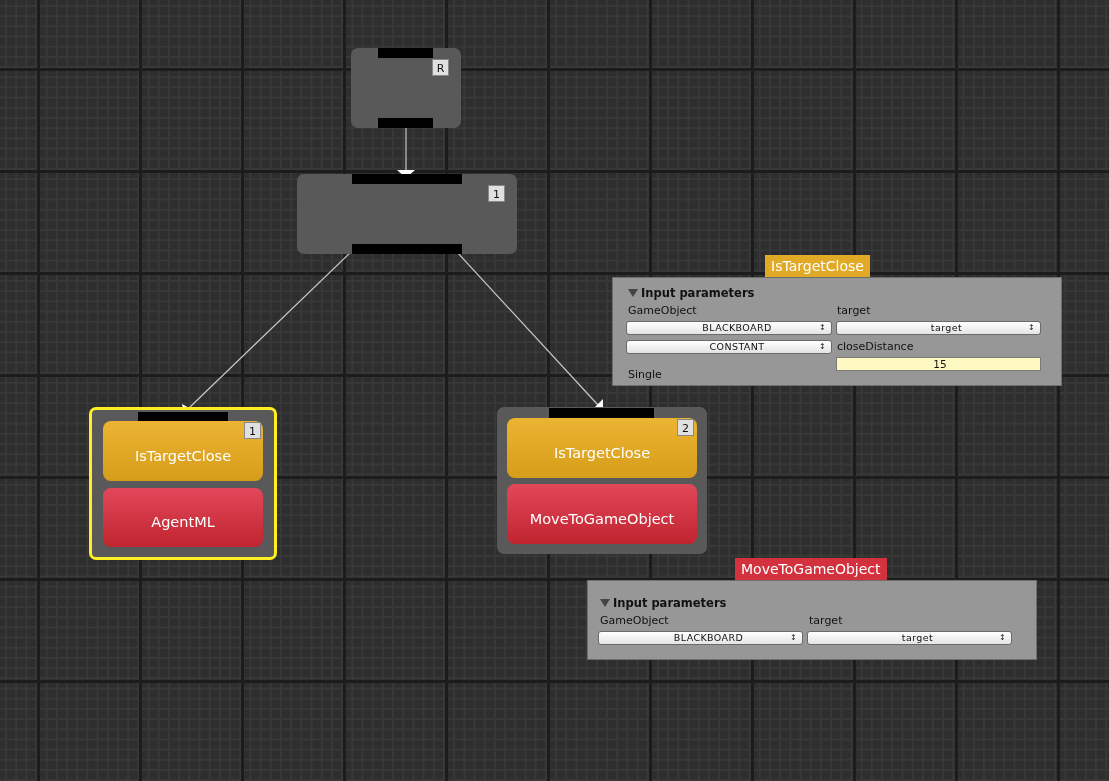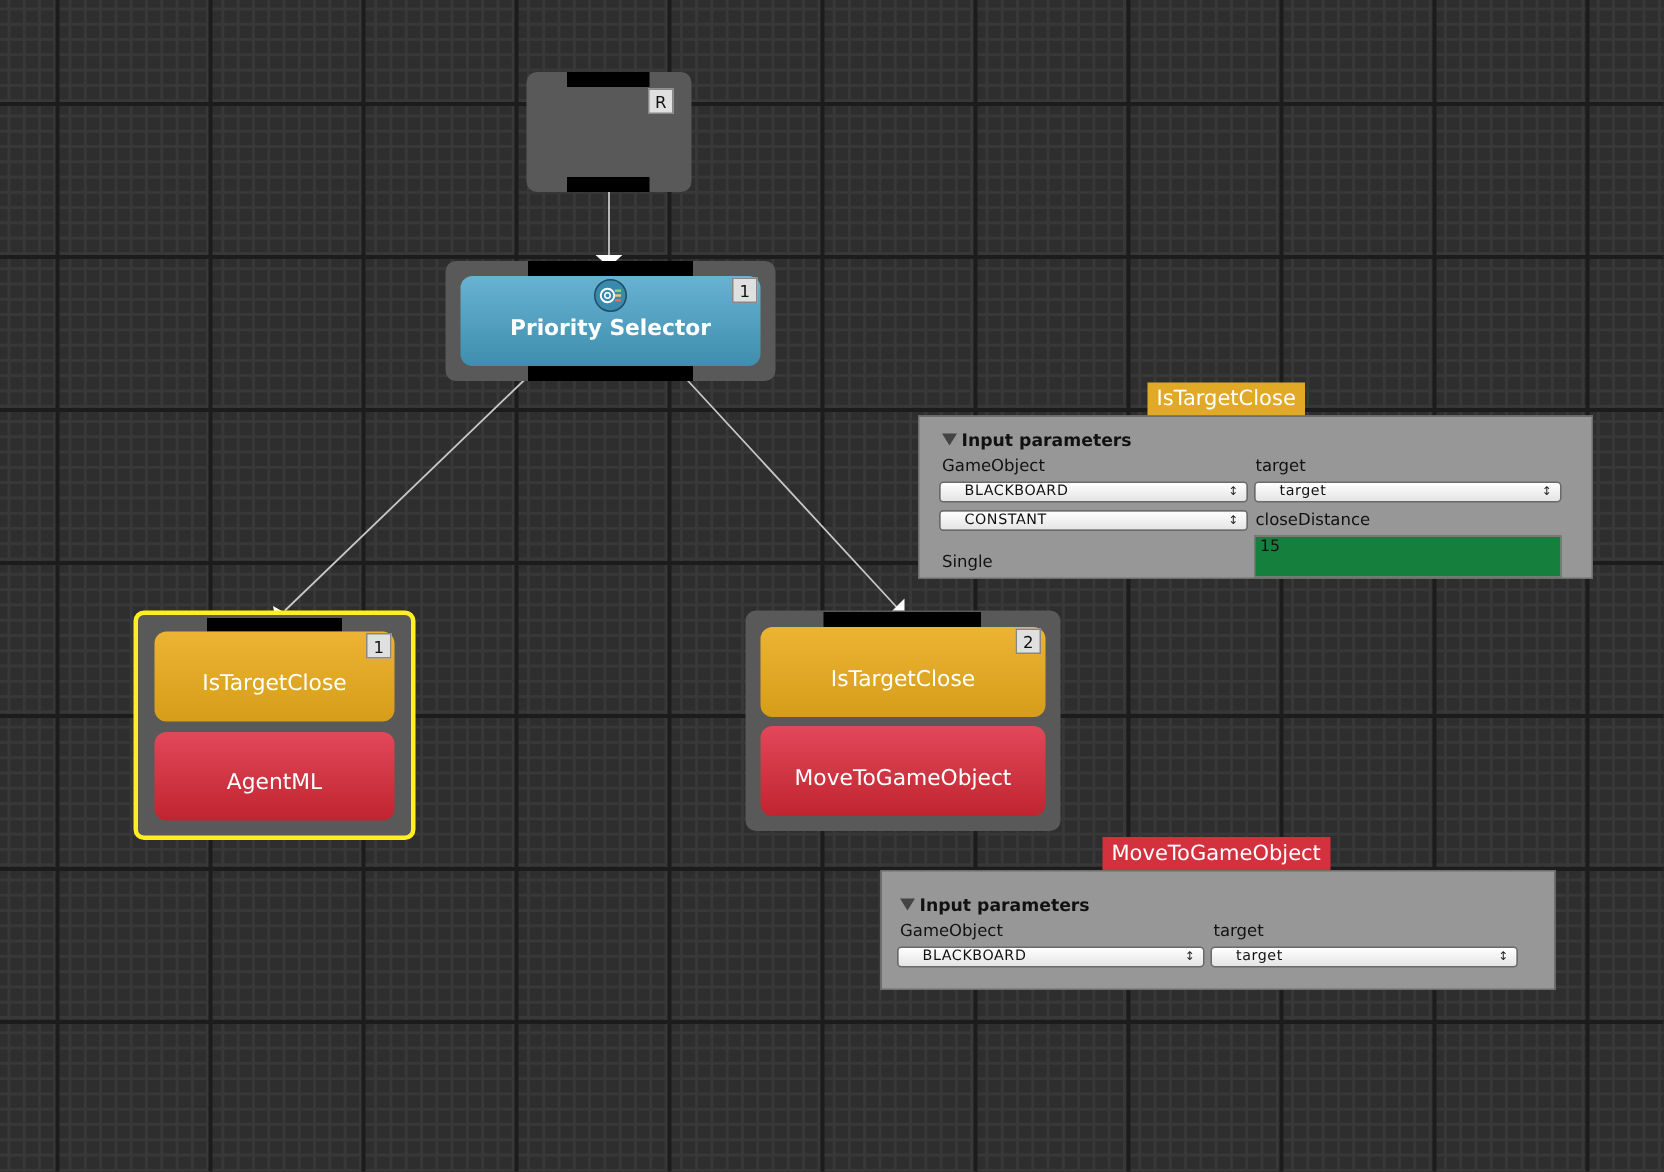--- a/index.html
+++ b/index.html
@@ -39,39 +39,39 @@
     background:#3a8ab0; border:1px solid #214d63; box-sizing:border-box;
   }
   .icon-circ svg { position:absolute; left:0; top:0; }
 
   .title-tag {
     position:absolute; color:#fff; font-size:14px; line-height:22px;
     padding:0 6px; height:22px;
   }
   .panel {
     position:absolute; background:#979797; box-sizing:border-box;
-    border:1px solid #6e6e6e; color:#111; font-size:11px;
+    border:1px solid #6e6e6e; color:#111; font-size:11px;text-align:center;
   }
   .panel .hdr { position:absolute; font-weight:bold; font-size:11.5px; }
   .panel .tri {
     display:inline-block; width:0; height:0;
     border-left:5px solid transparent; border-right:5px solid transparent;
     border-top:8px solid #444; margin-right:3px; vertical-align:0;
   }
   .panel .lbl { position:absolute; font-size:11px; }
   .dd {
     position:absolute; height:14px; background:linear-gradient(#ffffff,#e4e4e4);
     border:1px solid #6a6a6a; border-radius:3px; box-sizing:border-box;
     font-size:9.5px; line-height:12px; padding-left:16px; letter-spacing:0.4px; color:#111;
   }
   .dd .arr {
     position:absolute; right:5px; top:0; font-size:8px; line-height:12px; color:#222;
   }
   .txt {
-    position:absolute; height:28px; background:#15803d; border:1px solid #7a7a7a;
+    position:absolute; height:14px; background:#fef9c3; border:1px solid #7a7a7a;
     box-sizing:border-box; font-size:10.5px; line-height:12px; padding-left:3px; color:#111;
   }
 </style>
 </head>
 <body>
 
 <div id="canvas">
 
   <svg class="links" viewBox="0 0 1109 781">
     <line x1="406" y1="127" x2="406" y2="170" stroke="#c8c8c8" stroke-width="1.2"></line>
@@ -84,32 +84,20 @@
 
   <div class="frame" style="left:351px;top:48px;width:110px;height:80px;">
     <div class="port" style="left:27px;top:0;width:55px;"></div>
     <div class="port" style="left:27px;top:70px;width:55px;"></div>
     <div class="badge" style="left:81px;top:11px;">R</div>
   </div>
 
   <div class="frame" style="left:297px;top:174px;width:220px;height:80px;">
     <div class="port" style="left:55px;top:0;width:110px;"></div>
     <div class="port" style="left:55px;top:70px;width:110px;"></div>
-    <div class="node blue" style="left:10px;top:10px;width:200px;height:60px;">
-      <div class="icon-circ" style="left:89px;top:2px;">
-        <svg width="20" height="20" viewBox="0 0 20 20">
-          <circle cx="8" cy="10" r="4.5" fill="none" stroke="#fff" stroke-width="1.3"></circle>
-          <circle cx="8" cy="10" r="1.8" fill="none" stroke="#fff" stroke-width="1"></circle>
-          <rect x="13" y="6" width="4" height="1.6" fill="#9ad07a"></rect>
-          <rect x="13" y="9.2" width="4" height="1.6" fill="#e8c860"></rect>
-          <rect x="13" y="12.4" width="4" height="1.6" fill="#e86a6a"></rect>
-        </svg>
-      </div>
-      <div class="label" style="top:27px;">Priority Selector</div>
-    </div>
     <div class="badge" style="left:191px;top:11px;">1</div>
   </div>
 
   <div class="frame selected" style="left:89px;top:407px;width:188px;height:153px;">
     <div class="port" style="left:46px;top:2px;width:90px;height:9px;"></div>
     <div class="node orange" style="left:11px;top:11px;width:160px;height:60px;">
       <div class="label" style="top:27px;">IsTargetClose</div>
     </div>
     <div class="badge" style="left:152px;top:12px;">1</div>
     <div class="node red" style="left:11px;top:78px;width:160px;height:59px;">

